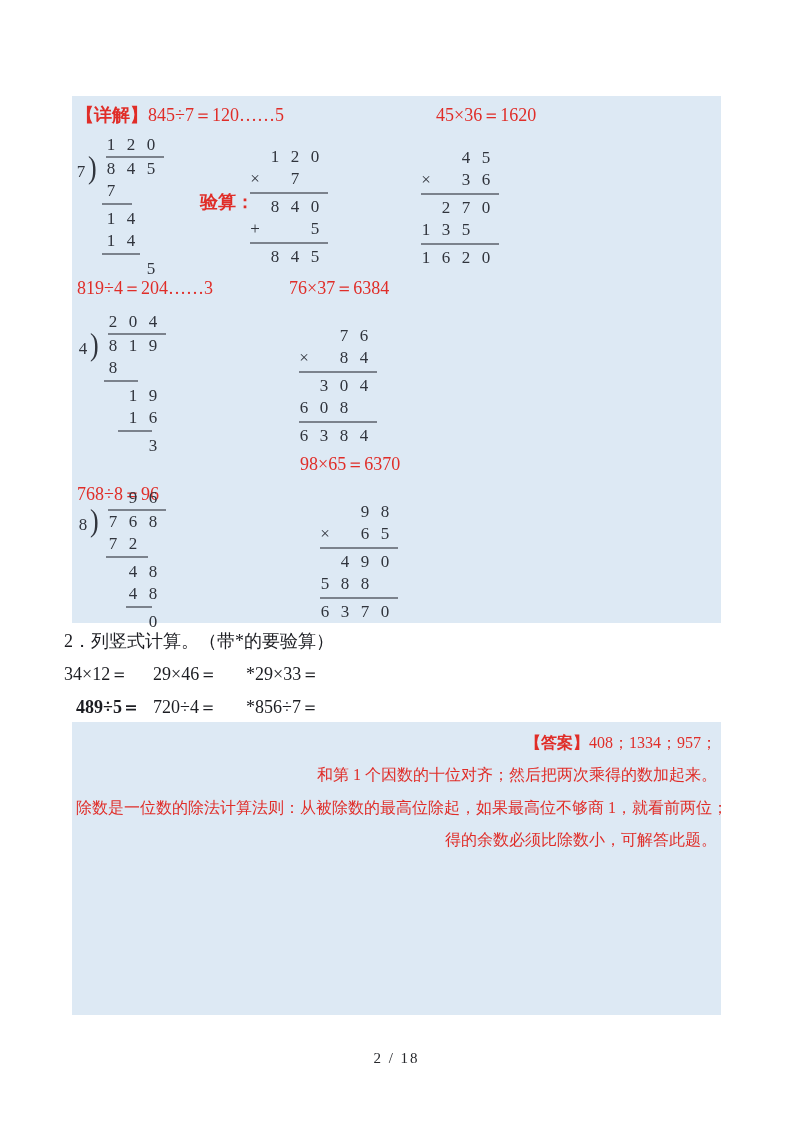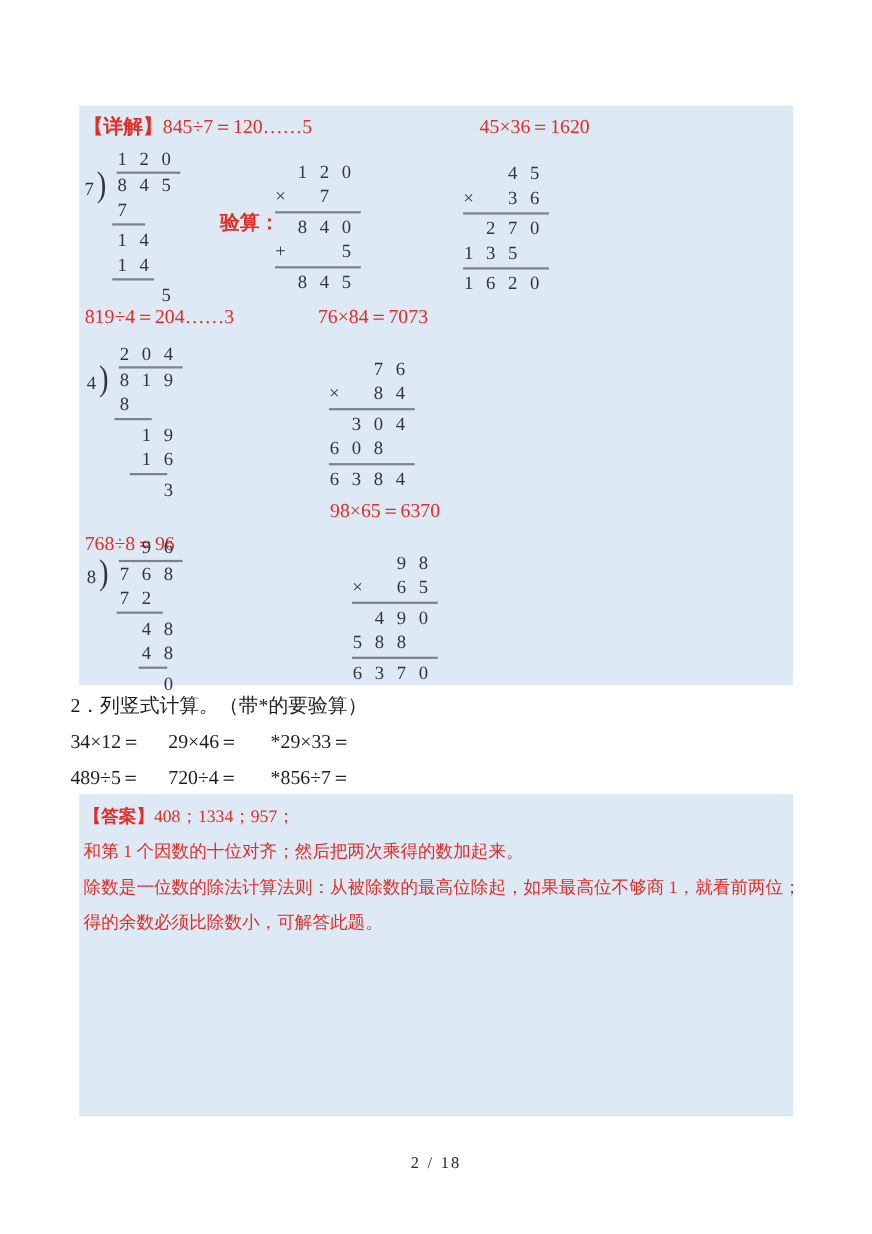--- a/index.html
+++ b/index.html
@@ -27,34 +27,34 @@
   .dvd{border-top:2px solid #7b828c;width:58px;}
   .ldpre{position:absolute;left:-32px;top:0;width:32px;white-space:nowrap;}
   .dvr{display:inline-block;width:14px;text-align:center;font-size:17px;}
   .brk{display:inline-block;font-size:26px;line-height:22px;transform:scaleY(1.25) translateY(-1px);color:#30343c;}
   
   .qtitle{position:absolute;font-size:18px;line-height:22px;white-space:nowrap;color:#1c1d22;}
   .eqi{position:absolute;font-size:18px;line-height:22px;white-space:nowrap;color:#1c1d22;}
   
   .b2line{color:#e02d28;font-size:16px;line-height:32.4px;white-space:nowrap;}
   .b2line b{font-weight:700;}
-  #box2inner{padding:5px 4px 0 4px;}
+  #box2inner{padding:5px 4px 0 4px;text-align:right;}
   
   .footer{position:absolute;left:0;top:1050px;width:100%;text-align:center;
           font-size:15px;letter-spacing:2px;color:#26272b;}
 </style>
 </head>
 <body>
 
 <div class="bluebox" style="left:72px;top:96px;width:649px;height:527px;"></div>
 
 <div class="rh" style="left:76px;top:104px;" id="h0l"><b>【详解】</b>845÷7＝120……5</div>
 <div class="rh" style="left:436px;top:104px;" id="h0r">45×36＝1620</div>
 <div class="rh" style="left:77px;top:277px;" id="h1l">819÷4＝204……3</div>
-<div class="rh" style="left:289px;top:277px;" id="h1r">76×84＝7073</div>
+<div class="rh" style="left:289px;top:277px;" id="h1r">76×37＝6384</div>
 <div class="rh" style="left:77px;top:453px;margin-top:30px;" id="h2l">768÷8＝96</div>
 <div class="rh" style="left:300px;top:453px;" id="h2r">98×65＝6370</div>
 
 <div class="yz" style="left:200px;top:190px;">验算：</div>
 
 <div class="mblock ld" style="left:76px;top:134px;" id="ld0">
     <div class="mrow">
       <span class="dg" style="left: 5px;">1</span>
       <span class="dg" style="left: 25px;">2</span>
       <span class="dg" style="left: 45px;">0</span>
@@ -256,21 +256,21 @@
     </div>
   </div>
 
 <div class="qtitle" style="left:64px;top:630px;">2．列竖式计算。（带*的要验算）</div>
 <div id="eqrow1">
     <span class="eqi" style="left: 64px; top: 663px;">34×12＝</span>
     <span class="eqi" style="left: 153px; top: 663px;">29×46＝</span>
     <span class="eqi" style="left: 246px; top: 663px;">*29×33＝</span>
   </div>
 <div id="eqrow2">
-    <span class="eqi" style="left: 64px; top: 696px;">489÷5＝</span>
+    <span class="eqi" style="left: 76px; top: 696px; font-weight: bold;">489÷5＝</span>
     <span class="eqi" style="left: 153px; top: 696px;">720÷4＝</span>
     <span class="eqi" style="left: 246px; top: 696px;">*856÷7＝</span>
   </div>
 
 <div class="bluebox" style="left:72px;top:722px;width:649px;height:293px;">
   <div id="box2inner">
       <div class="b2line"><b>【答案】</b>408；1334；957；</div>
       <div class="b2line">和第 1 个因数的十位对齐；然后把两次乘得的数加起来。</div>
       <div class="b2line">除数是一位数的除法计算法则：从被除数的最高位除起，如果最高位不够商 1，就看前两位；</div>
       <div class="b2line">得的余数必须比除数小，可解答此题。</div>

